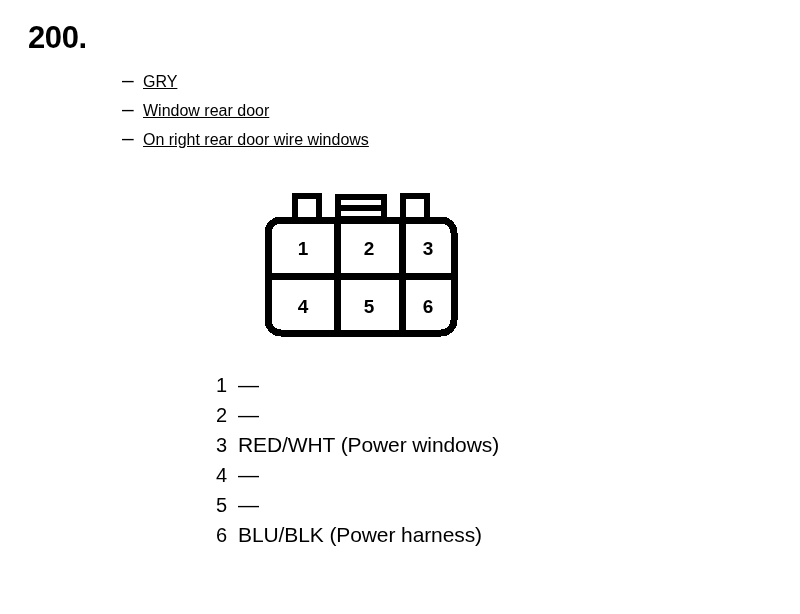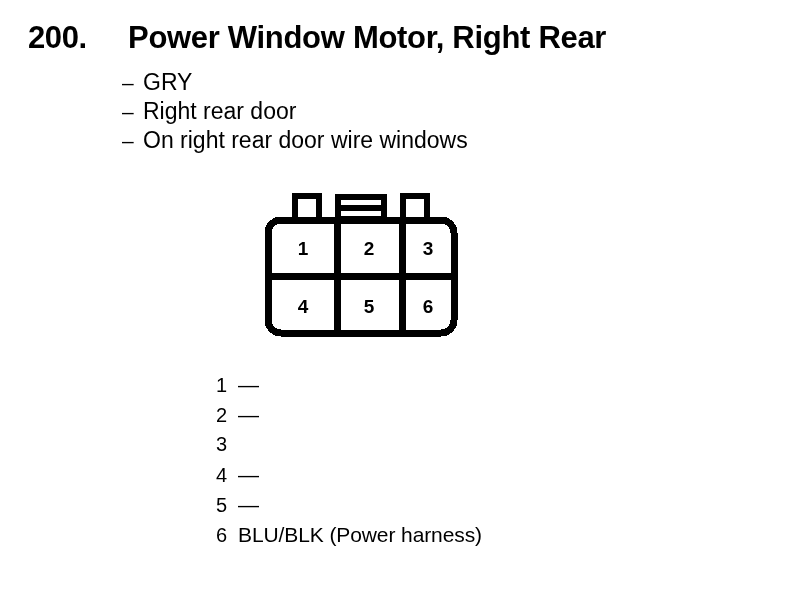--- a/index.html
+++ b/index.html
@@ -19,20 +19,21 @@
   }
 
   
   #title-block {
     position: absolute;
     left: 28px;
     top: 20px;
     width: 740px;
     display: flex;
     align-items: baseline;
+    gap: 45px;
   }
   #title-number {
     font-size: 31px;
     font-weight: bold;
     letter-spacing: -0.4px;
     white-space: nowrap;
     width: 100px;
     flex: 0 0 100px;
   }
   #title-text {
@@ -56,21 +57,22 @@
     font-size: 21px;
     white-space: nowrap;
   }
   .attr-dash {
     width: 21px;
     flex: 0 0 21px;
     font-size: 21px;
     line-height: 1;
   }
   .attr-label {
-    font-size: 23px;
+    font-size: 16px;
+    text-decoration: underline;
   }
 
   
   #connector-figure {
     position: absolute;
     left: 236px;
     top: 188px;
     width: 250px;
     height: 152px;
   }
@@ -106,31 +108,30 @@
   .pin-value {
     font-size: 21px;
     letter-spacing: -0.1px;
   }
 </style>
 </head>
 <body>
 
 <div id="title-block">
   <span id="title-number">200.</span>
-  <span id="title-text">Power Window Motor, Right Rear</span>
 </div>
 
 <div id="attr-list">
   <div class="attr-row">
     <span class="attr-dash">–</span>
     <span class="attr-label">GRY</span>
   </div>
   <div class="attr-row">
     <span class="attr-dash">–</span>
-    <span class="attr-label">Right rear door</span>
+    <span class="attr-label">Window rear door</span>
   </div>
   <div class="attr-row">
     <span class="attr-dash">–</span>
     <span class="attr-label">On right rear door wire windows</span>
   </div>
 </div>
 
 <div id="connector-figure">
   <svg width="250" height="152" viewBox="0 0 250 152" xmlns="http://www.w3.org/2000/svg">
     <g shape-rendering="crispEdges">
@@ -177,20 +178,21 @@
   <div class="pin-row">
     <span class="pin-index">1</span>
     <span class="pin-value">—</span>
   </div>
   <div class="pin-row">
     <span class="pin-index">2</span>
     <span class="pin-value">—</span>
   </div>
   <div class="pin-row">
     <span class="pin-index">3</span>
+    <span class="pin-value">RED/WHT (Power windows)</span>
   </div>
   <div class="pin-row">
     <span class="pin-index">4</span>
     <span class="pin-value">—</span>
   </div>
   <div class="pin-row">
     <span class="pin-index">5</span>
     <span class="pin-value">—</span>
   </div>
   <div class="pin-row">

